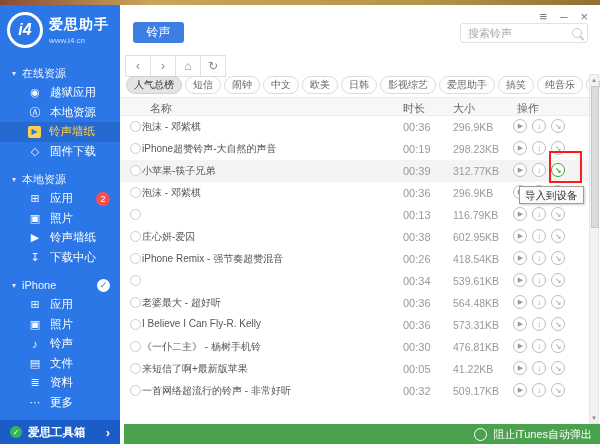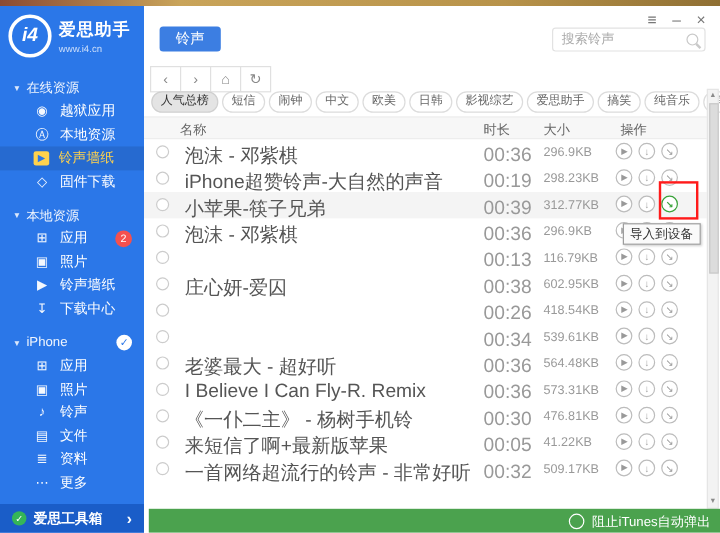--- a/index.html
+++ b/index.html
@@ -68,23 +68,23 @@
        border-top:1px solid #ededed;border-bottom:1px solid #ededed;box-sizing:border-box;
        font-size:11px;color:#666;}
   .table-head span{position:absolute;top:3px;}
   .col-name{left:30px;} .col-dur{left:283px;} .col-size{left:333px;} .col-ops{left:397px;font-family:Liberation Serif, serif;}
 
   .rows{position:absolute;top:111px;left:0;width:469px;}
   .row{position:relative;height:22px;}
   .row.hl{background:#f4f4f4;}
   .radio{position:absolute;left:10px;top:5px;width:11px;height:11px;border:1px solid #ccc;
        border-radius:50%;background:#fff;box-sizing:border-box;}
-  .rname{position:absolute;left:34px;top:4px;font-size:16px;color:#555;white-space:nowrap;
+  .rname{position:absolute;left:22px;top:4px;font-size:10px;color:#555;white-space:nowrap;
        max-width:245px;overflow:hidden;}
-  .rdur{position:absolute;left:283px;top:5px;font-size:16px;color:#999;text-align:right;}
+  .rdur{position:absolute;left:283px;top:5px;font-size:11px;color:#999;text-align:right;}
   .rsize{position:absolute;left:333px;top:5px;font-size:10.5px;color:#999;}
   .ops{position:absolute;left:393px;top:3px;display:flex;gap:5px;}
   .op{width:14px;height:14px;border:1px solid #bcbcbc;border-radius:50%;color:#999;
        display:flex;align-items:center;justify-content:center;font-size:8px;background:#fff;
        box-sizing:border-box;cursor:pointer;}
   .op.play{font-size:7px;padding-left:1px;}
   .op.green{border-color:#3aa33a;color:#3aa33a;font-weight:bold;}
 
   .red-box{position:absolute;left:429px;top:146px;width:33px;height:32px;border:2px solid #ff1a1a;
        box-sizing:border-box;z-index:5;}
@@ -312,20 +312,21 @@
     <span class="rdur">00:38</span>
     <span class="rsize">602.95KB</span>
     <span class="ops">
       <span class="op play">▶</span>
       <span class="op">↓</span>
       <span class="op imp">↘</span>
     </span>
   </div>
         <div class="row">
     <span class="radio"></span>
+    <span class="rname">iPhone Remix - 强节奏超赞混音</span>
     <span class="rdur">00:26</span>
     <span class="rsize">418.54KB</span>
     <span class="ops">
       <span class="op play">▶</span>
       <span class="op">↓</span>
       <span class="op imp">↘</span>
     </span>
   </div>
         <div class="row">
     <span class="radio"></span>
@@ -343,21 +344,21 @@
     <span class="rdur">00:36</span>
     <span class="rsize">564.48KB</span>
     <span class="ops">
       <span class="op play">▶</span>
       <span class="op">↓</span>
       <span class="op imp">↘</span>
     </span>
   </div>
         <div class="row">
     <span class="radio"></span>
-    <span class="rname">I Believe I Can Fly-R. Remix</span>
+    <span class="rname">I Believe I Can Fly-R. Kelly</span>
     <span class="rdur">00:36</span>
     <span class="rsize">573.31KB</span>
     <span class="ops">
       <span class="op play">▶</span>
       <span class="op">↓</span>
       <span class="op imp">↘</span>
     </span>
   </div>
         <div class="row">
     <span class="radio"></span>

